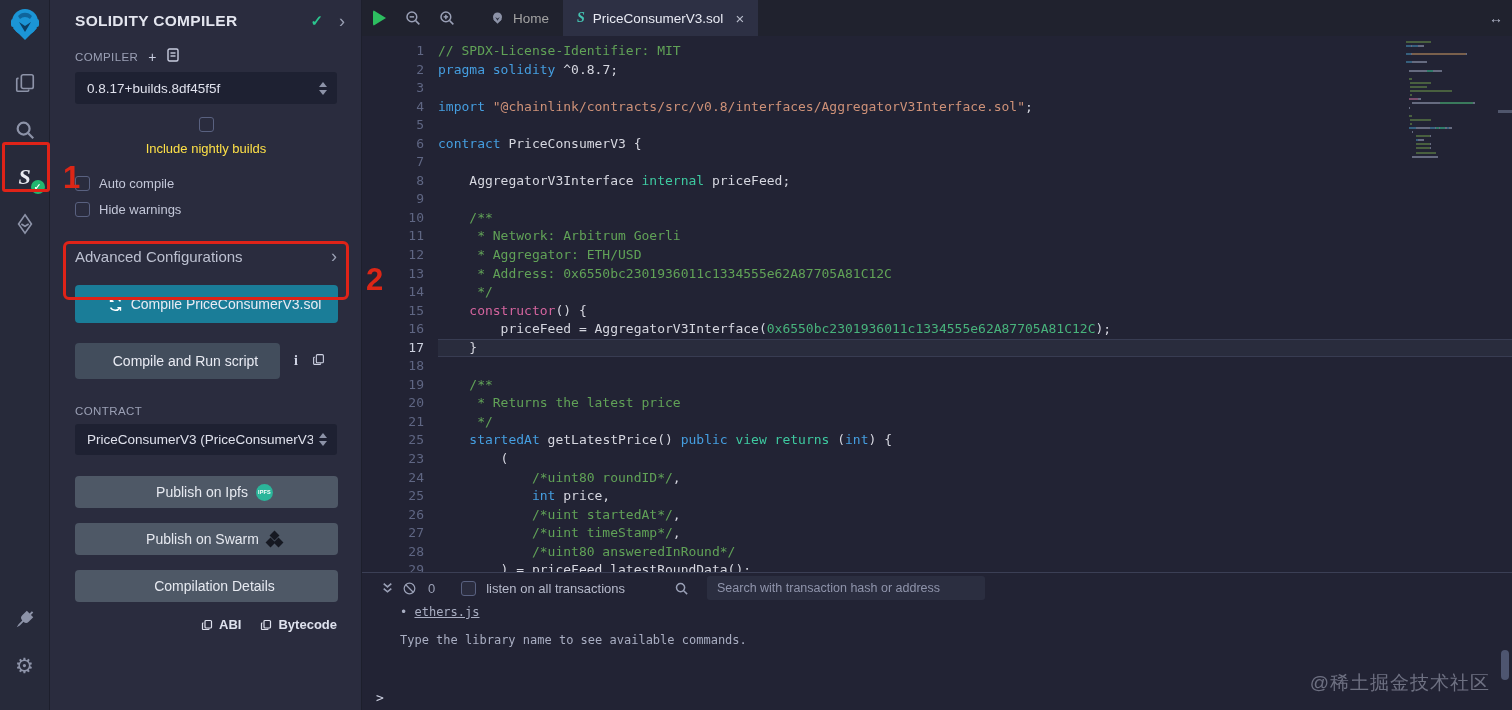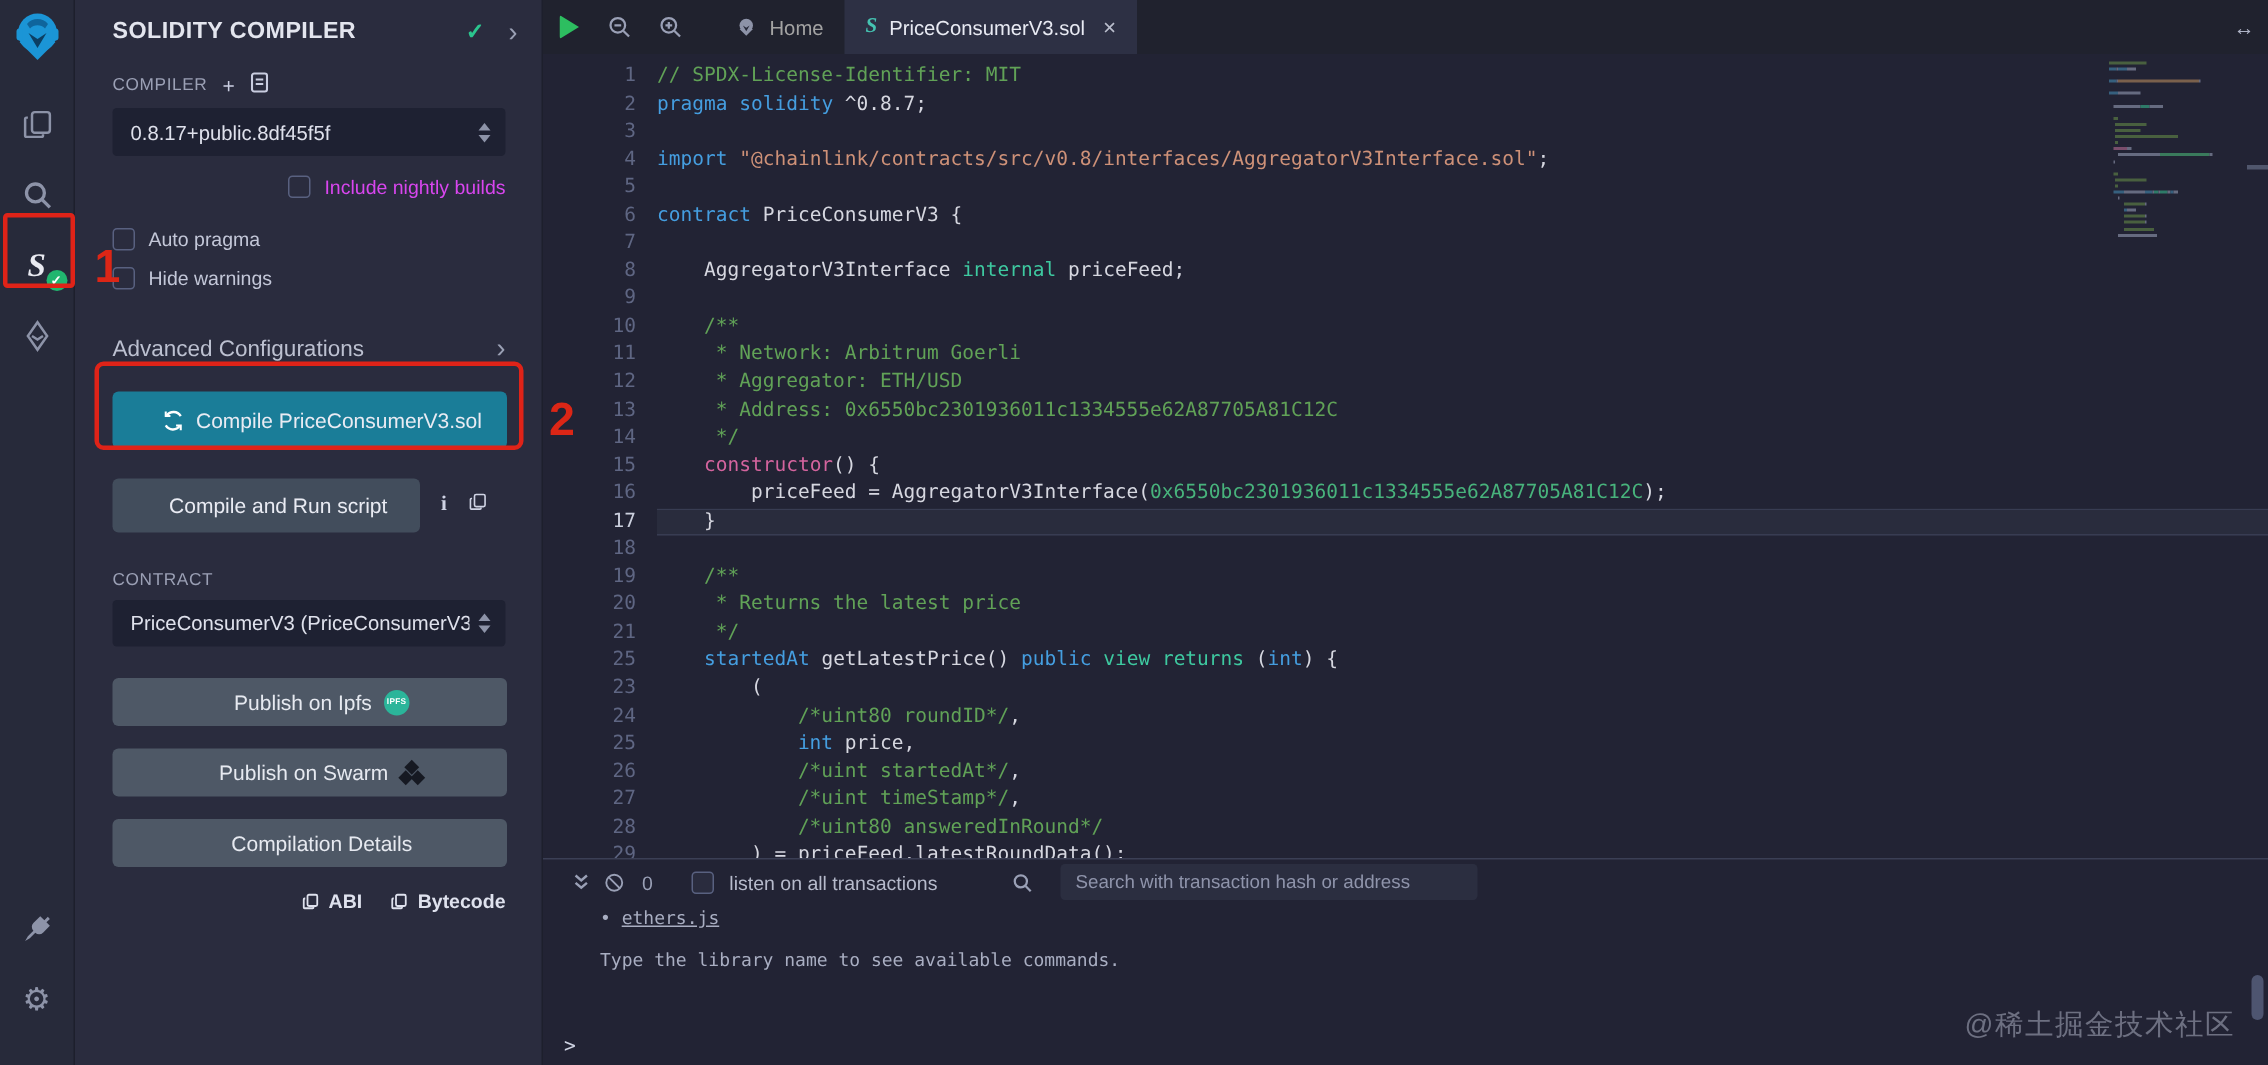--- a/index.html
+++ b/index.html
@@ -27,21 +27,21 @@
   .sect-label { font-size:11.5px; color:#9ba0b5; letter-spacing:.4px; display:flex; align-items:center; gap:10px; }
   .mini-ic { color:#c9cde0; font-size:14px; cursor:pointer; }
   .select { margin-top:7px; height:32px; background:#1e2132; border-radius:3px; display:flex; align-items:center; padding:0 10px 0 12px; color:#dfe1ec; font-size:13.5px; cursor:pointer; }
   .select .txt { flex:1; white-space:nowrap; overflow:hidden; }
   .updown { display:flex; flex-direction:column; gap:3px; margin-left:6px; }
   .updown i { width:0; height:0; border-left:4px solid transparent; border-right:4px solid transparent; display:block; }
   .updown .up { border-bottom:5px solid #8d93a8; }
   .updown .dn { border-top:5px solid #8d93a8; }
   .chk-row { display:flex; align-items:center; gap:9px; font-size:13px; color:#c3c7d8; }
   .cb { width:15px; height:15px; border:1px solid #596180; border-radius:3px; background:#2a2c3e; flex:0 0 15px; cursor:pointer; }
-  .nightly { justify-content:flex-end; margin-top:13px; color:#d946ef; }
+  .nightly { justify-content:flex-end; margin-top:13px; color:#fde047;flex-direction:column; }
   .autocomp { margin-top:20px; }
   .hidewarn { margin-top:11px; }
   .adv-row { margin-top:30px; display:flex; align-items:center; font-size:15px; color:#bcc0d0; cursor:pointer; }
   .adv-row .chev { margin-left:auto; }
   .btn { border:none; border-radius:4px; display:flex; align-items:center; justify-content:center; gap:8px; color:#e9ebf3; font-size:14px; cursor:pointer; font-family:"Liberation Sans",sans-serif;padding-left:16px; }
   .btn-primary { margin-top:20px; width:263px; height:38px; background:#1a7d98; }
   .run-row { margin-top:20px; display:flex; align-items:center; gap:14px; }
   .btn-dark { width:205px; height:36px; background:#424d5c; }
   .info-i { color:#cfd3e4; font-weight:bold; font-size:14px; font-family:"Liberation Serif",serif; cursor:pointer; }
   .copy-ic { cursor:pointer; color:#cfd3e4; }
@@ -164,33 +164,33 @@
         <span class="mini-ic">+</span>
         <span class="mini-ic">
           <svg width="12" height="14" viewBox="0 0 12 14" fill="none" stroke="#c9cde0" stroke-width="1.4">
               <rect x="1" y="1" width="10" height="12" rx="1.5"></rect>
               <line x1="3.5" y1="5" x2="8.5" y2="5"></line>
               <line x1="3.5" y1="8" x2="8.5" y2="8"></line>
             </svg>
         </span>
       </div>
       <div class="select">
-        <span class="txt">0.8.17+public.8df45f5f</span>
+        <span class="txt">0.8.17+builds.8df45f5f</span>
         <span class="updown">
             <i class="up"></i>
             <i class="dn"></i>
           </span>
       </div>
       <div class="chk-row nightly">
         <span class="cb"></span>
         <span>Include nightly builds</span>
       </div>
       <div class="chk-row autocomp">
         <span class="cb"></span>
-        <span>Auto pragma</span>
+        <span>Auto compile</span>
       </div>
       <div class="chk-row hidewarn">
         <span class="cb"></span>
         <span>Hide warnings</span>
       </div>
       <div class="adv-row">
         <span>Advanced Configurations</span>
         <span class="chev">›</span>
       </div>
       <button class="btn btn-primary">

